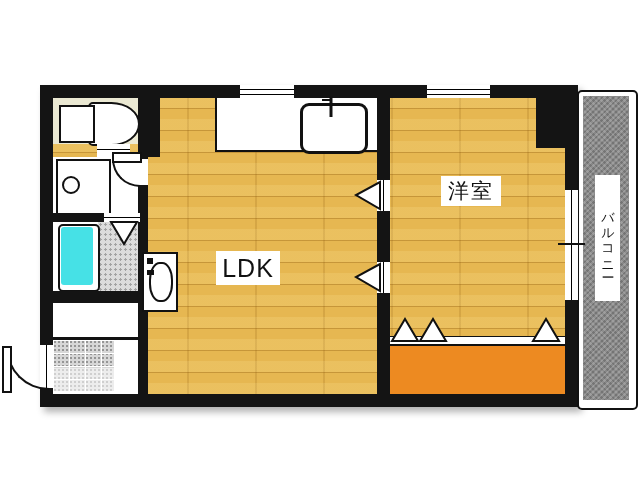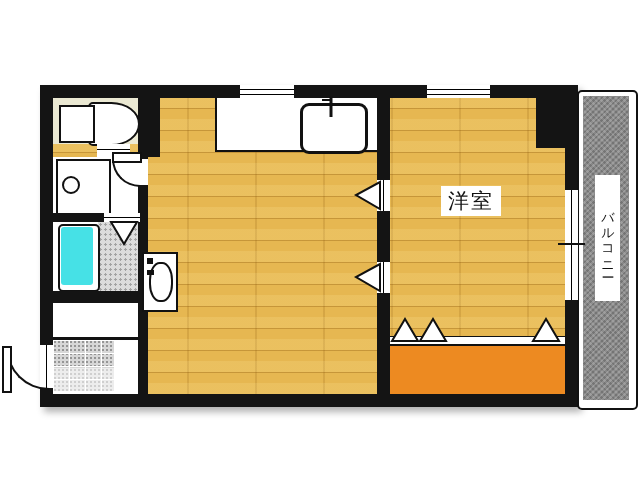--- a/index.html
+++ b/index.html
@@ -95,21 +95,21 @@
       background-image:linear-gradient(#000 0 1px, rgba(0,0,0,0) 1px),linear-gradient(#000 0 1px, rgba(0,0,0,0) 1px);
       background-size:100% 1px,100% 1px;background-position:0 4px,0 9px;background-repeat:no-repeat;}
   .window-ldk{left:240px;width:54px;}
   .window-west{left:427px;width:63px;}
   .window-balcony{left:565px;top:190px;width:13px;height:110px;background:#fff;
       background-image:linear-gradient(90deg,#000 0 1px, rgba(0,0,0,0) 1px);background-size:1px 100%;background-position:6px 0;background-repeat:no-repeat;}
 
   
   .room-label{background:#fff;color:#111;display:flex;align-items:center;justify-content:center;}
   .label-ldk{left:216px;top:251px;width:64px;height:34px;font-size:25px;letter-spacing:1px;}
-  .label-west{left:441px;top:186px;width:60px;height:30px;font-size:21px;letter-spacing:2px;}
+  .label-west{left:441px;top:176px;width:60px;height:30px;font-size:21px;letter-spacing:2px;}
   .label-cl{left:451px;top:351px;width:47px;height:35px;font-size:25px;}
   .label-balcony{left:595px;top:175px;width:25px;height:126px;font-size:13px;
       writing-mode:vertical-rl;text-orientation:upright;letter-spacing:2px;}
 
   svg.overlay{position:absolute;left:0;top:0;pointer-events:none;}
 </style>
 </head>
 <body>
 
 <div class="stage">
@@ -181,16 +181,17 @@
     <polygon points="392,341 418,341 405,319" fill="#fff" stroke="#111" stroke-width="2"></polygon>
     <polygon points="420,341 446,341 433,319" fill="#fff" stroke="#111" stroke-width="2"></polygon>
     <polygon points="533,341 559,341 546,319" fill="#fff" stroke="#111" stroke-width="2"></polygon>
 
     <line x1="331" y1="96" x2="331" y2="117" stroke="#111" stroke-width="3"></line>
     <line x1="322" y1="100" x2="331" y2="100" stroke="#111" stroke-width="2"></line>
 
     <line x1="558" y1="244" x2="585" y2="244" stroke="#111" stroke-width="2"></line>
   </svg>
 
+  <div class="abs room-label label-ldk">LDK</div>
   <div class="abs room-label label-west">洋室</div>
   <div class="abs room-label label-balcony">バルコニー</div>
 
 </div>
 
 </body></html>

